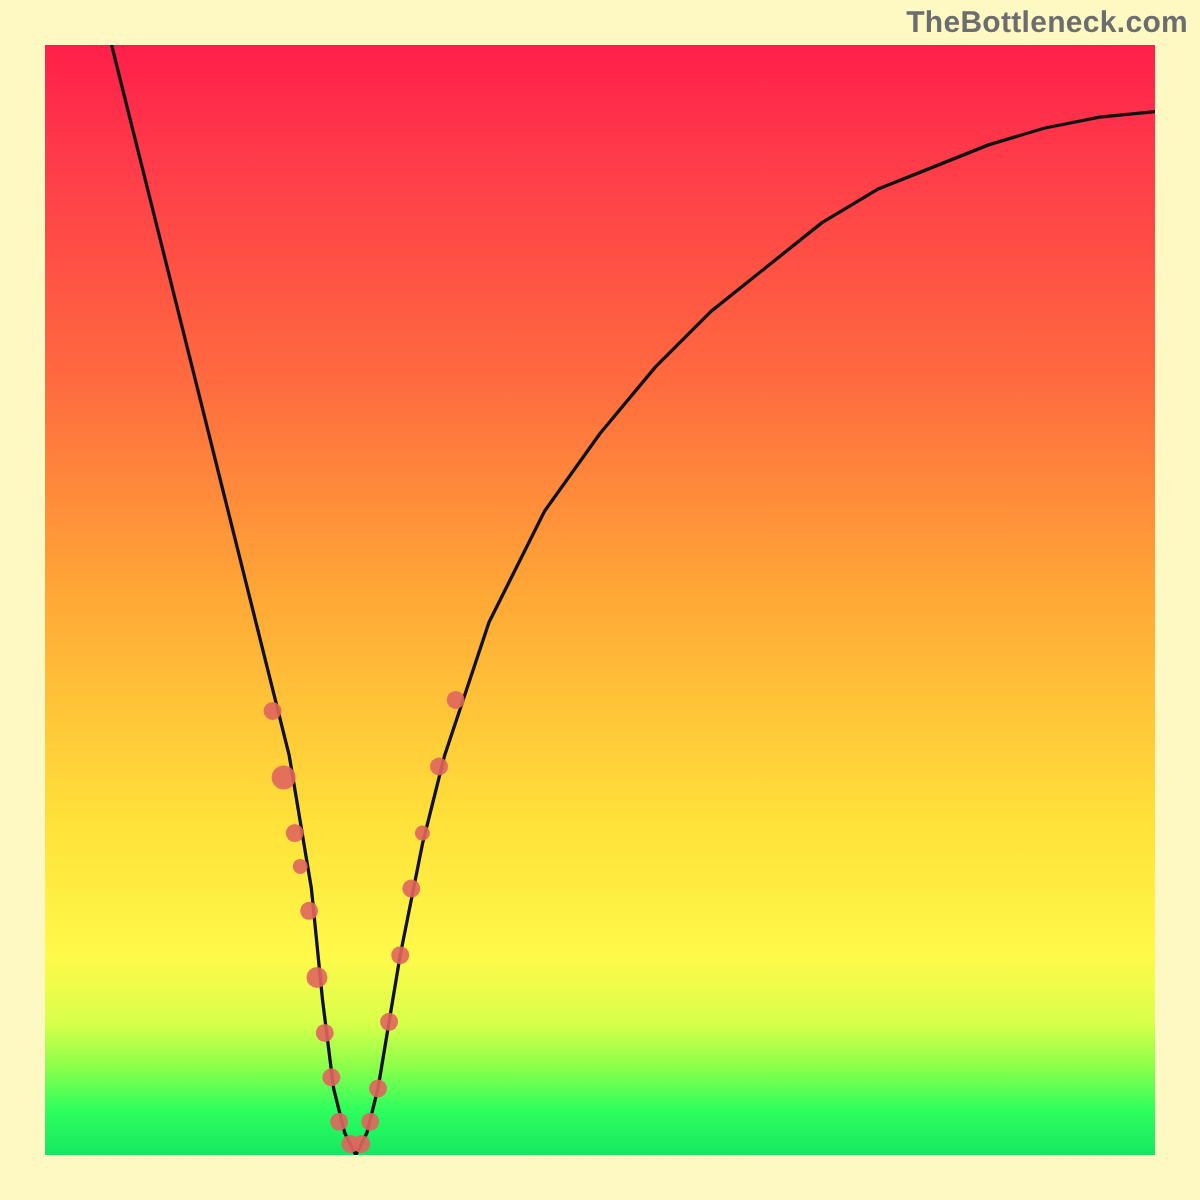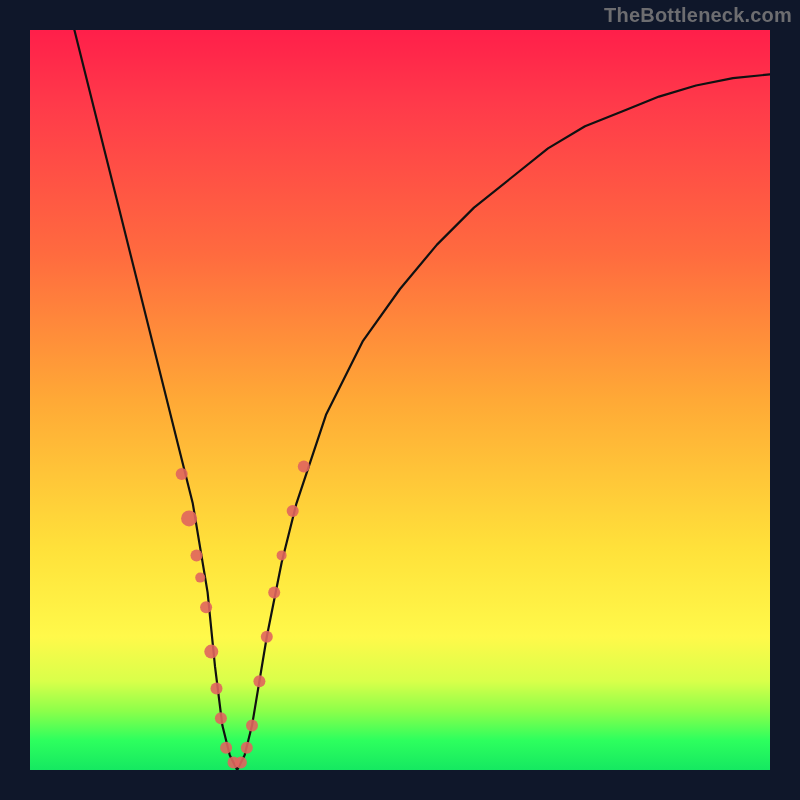--- a/index.html
+++ b/index.html
@@ -10,21 +10,21 @@
     overflow: hidden;
     background: #000;
     font-family: Arial, Helvetica, sans-serif;
   }
   .frame {
     position: absolute;
     left: 0;
     top: 0;
     width: 800px;
     height: 800px;
-    background: #0f172a;
+    background: #fef9c3;
   }
   .plot {
     position: absolute;
     left: 30px;
     top: 30px;
     width: 740px;
     height: 740px;
     overflow: hidden;
   }
   .gradient {

